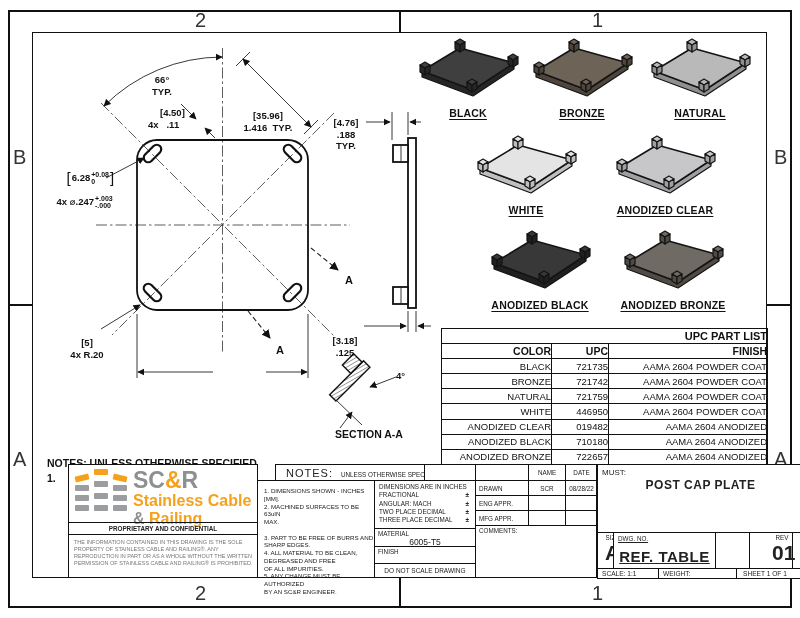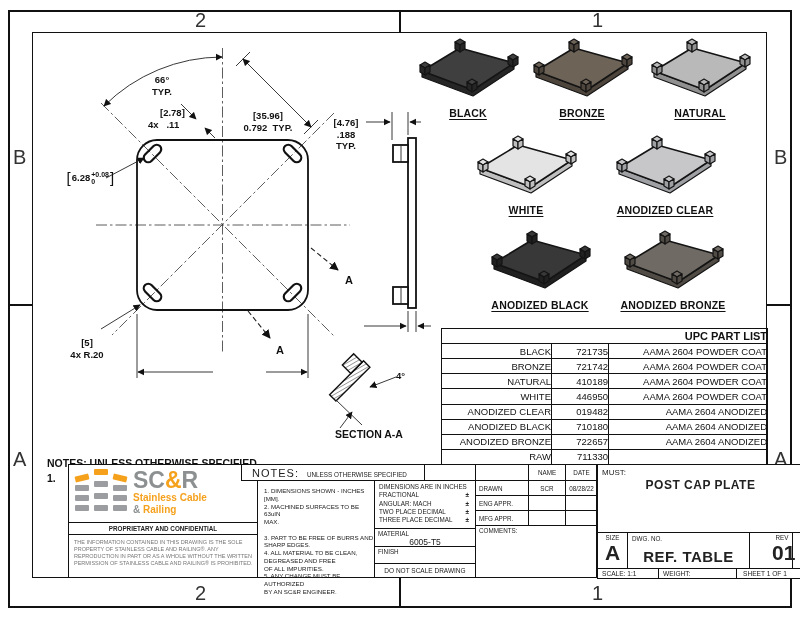--- a/index.html
+++ b/index.html
@@ -37,21 +37,21 @@
   .upc th,.upc td { border:1.2px solid #111; text-align:right; padding:0; font-size:9.5px; height:13.2px; overflow:hidden; white-space:nowrap; }
   .upc .ttl { font-size:11px; font-weight:bold; height:15px; }
   .upc .hdr th { font-size:10.5px; font-weight:bold; height:15px; }
   .upc col.c1{width:110px;} .upc col.c2{width:57px;} .upc col.c3{width:159px;}
   
   .tb { position:absolute; left:32px; top:464px; width:736px; height:115px; font-size:6.3px; color:#222;margin-left:36px; }
   .tb .box { position:absolute; border:1px solid #111; background:#fff; }
   .lbl { font-size:6.3px; color:#222; }
   .logo-row { position:absolute; left:5px; top:4px; display:flex; gap:5px; align-items:flex-start; }
   .brand-main { font-size:23px; font-weight:bold; line-height:1; letter-spacing:0; }
-  .brand-sub  { font-size:10px; font-weight:bold; line-height:1.15; }
+  .brand-sub  { font-size:16px; font-weight:bold; line-height:1.15; }
   .prop-bar { position:absolute; left:0; top:57px; width:100%; border-top:1px solid #111; border-bottom:1px solid #111;
               text-align:center; font-weight:bold; font-size:6.3px; padding:2px 0; }
   .legal { position:absolute; left:5px; top:74px; width:180px; font-size:5.5px; line-height:1.3; color:#777; }
   .noteshdr { display:flex; align-items:baseline; gap:8px; padding:2px 0 0 10px; }
   .noteshdr .big { font-size:11px; letter-spacing:1px; }
   .note-lines { padding:6px 0 0 6px; font-size:6.2px; line-height:1.25; }
   .tol-row { display:flex; justify-content:space-between; padding:0 6px 0 4px; line-height:1.32; }
   .appr-grid { position:absolute; inset:0; }
   .appr-grid .cell { position:absolute; border-right:1px solid #111; border-bottom:1px solid #111;
                      display:flex; align-items:center; justify-content:center; overflow:hidden; }
@@ -138,33 +138,39 @@
       <path class="thin" d="M336 400 L362 425"></path>
       <path class="thin" d="M396 377 L370 387" marker-end="url(#arr)"></path>
       <path class="thin" d="M340 428 L352 412" marker-end="url(#arr)"></path>
     </g>
   </svg>
 
   <div class="dim" style="left:141px;top:51px;width:42px;">
     <div>66°</div><div>TYP.</div>
   </div>
   <div class="dim" style="left:160px;top:84px;">
-    <div>[2.78]</div><div style="text-align:left;margin-left:-12px;">4x   .11</div>
+    <div>[4.50]</div><div style="text-align:left;margin-left:-12px;">4x   .11</div>
   </div>
   <div class="dim" style="left:228px;top:87px;width:80px;">
-    <div>[35.96]</div><div>0.792  TYP.</div>
+    <div>[35.96]</div><div>1.416  TYP.</div>
   </div>
   <div class="dim" style="left:55px;top:159px;">
     <span class="bracketrow"><span class="bracket">[</span><span>6.28</span><span class="tolstack"><span>+0.08</span><span>0</span></span><span class="bracket">]</span></span>
   </div>
+  <div class="dim" style="left:46px;top:183px;">
+    <span class="bracketrow"><span>4x </span><span class="sym">⌀</span><span>.247</span><span class="tolstack"><span>+.003</span><span>-.000</span></span></span>
+  </div>
   <div class="dim" style="left:62px;top:314px;width:50px;">
     <div>[5]</div><div>4x R.20</div>
   </div>
   <div class="dim" style="left:326px;top:94px;width:40px;">
     <div>[4.76]</div><div>.188</div><div>TYP.</div>
+  </div>
+  <div class="dim" style="left:327px;top:312px;width:36px;">
+    <div>[3.18]</div><div>.125</div>
   </div>
   <div class="seclabel" style="left:345px;top:274px;position:absolute;">A</div>
   <div class="seclabel" style="left:276px;top:344px;position:absolute;">A</div>
   <div class="dim" style="left:396px;top:370px;">4°</div>
   <div class="seclabel" style="left:323px;top:428px;width:92px;text-align:center;position:absolute;font-size:10.5px;">SECTION A-A</div>
   <div class="notes-main">
     <div>NOTES: UNLESS OTHERWISE SPECIFIED</div><div>1.      ALL FILLETS AND RADII ARE R0.01"</div>
   </div>
 
   <div id="color-samples">
@@ -299,35 +305,40 @@
   <table class="upc">
     <colgroup>
         <col class="c1">
         <col class="c2">
         <col class="c3">
       </colgroup>
     <thead>
       <tr>
           <th class="ttl" colspan="3">UPC PART LIST</th>
         </tr>
+      <tr class="hdr" id="upc-headers">
+          <th>COLOR</th>
+          <th>UPC</th>
+          <th>FINISH</th>
+        </tr>
     </thead>
     <tbody id="upc-rows">
         <tr>
           <td>BLACK</td>
           <td>721735</td>
           <td>AAMA 2604 POWDER COAT</td>
         </tr>
         <tr>
           <td>BRONZE</td>
           <td>721742</td>
           <td>AAMA 2604 POWDER COAT</td>
         </tr>
         <tr>
           <td>NATURAL</td>
-          <td>410189</td>
+          <td>721759</td>
           <td>AAMA 2604 POWDER COAT</td>
         </tr>
         <tr>
           <td>WHITE</td>
           <td>446950</td>
           <td>AAMA 2604 POWDER COAT</td>
         </tr>
         <tr>
           <td>ANODIZED CLEAR</td>
           <td>019482</td>
@@ -335,25 +346,20 @@
         </tr>
         <tr>
           <td>ANODIZED BLACK</td>
           <td>710180</td>
           <td>AAMA 2604 ANODIZED</td>
         </tr>
         <tr>
           <td>ANODIZED BRONZE</td>
           <td>722657</td>
           <td>AAMA 2604 ANODIZED</td>
-        </tr>
-        <tr>
-          <td>RAW</td>
-          <td>711330</td>
-          <td></td>
         </tr>
       </tbody>
   </table>
 
   <div class="tb">
 
     <div class="box" style="left:0;top:0;width:190px;height:114px;">
       <div class="logo-row">
         <svg width="54" height="46" viewBox="0 0 54 46">
           <g>
@@ -374,21 +380,21 @@
         <div>
           <div class="brand-main"><span style="color:var(--gray)">SC</span><span style="color:var(--orange)">&amp;</span><span style="color:var(--gray)">R</span></div>
           <div class="brand-sub" style="color:var(--orange)">Stainless Cable</div>
           <div class="brand-sub"><span style="color:var(--gray)">&amp;</span><span style="color:var(--orange)"> Railing</span></div>
         </div>
       </div>
       <div class="prop-bar">PROPRIETARY AND CONFIDENTIAL</div>
       <div class="legal">THE INFORMATION CONTAINED IN THIS DRAWING IS THE SOLE PROPERTY OF STAINLESS CABLE AND RAILING®. ANY REPRODUCTION IN PART OR AS A WHOLE WITHOUT THE WRITTEN PERMISSION OF STAINLESS CABLE AND RAILING® IS PROHIBITED.</div>
     </div>
 
-    <div class="box" style="left:173px;top:0;width:204px;height:17px;">
+    <div class="box" style="left:207px;top:0;width:204px;height:17px;">
       <div class="noteshdr">
           <span class="big">NOTES:</span>
           <span class="lbl">UNLESS OTHERWISE SPECIFIED</span>
         </div>
     </div>
     <div class="box" style="left:356px;top:0;width:52px;height:17px;"></div>
 
     <div class="box" style="left:189px;top:16px;width:118px;height:98px;">
       <div class="note-lines" id="note-lines">
           <div>1. DIMENSIONS SHOWN - INCHES [MM].</div>
@@ -460,21 +466,21 @@
     </div>
 
     <div class="box" style="left:529px;top:0;width:207px;height:69px;">
       <div class="lbl" style="position:absolute;left:4px;top:3px;font-size:8px;">MUST:</div>
       <div class="title-big">POST CAP PLATE</div>
     </div>
     <div class="box" style="left:529px;top:68px;width:31px;height:37px;text-align:center;">
       <div class="lbl" style="padding-top:1px;">SIZE</div>
       <div class="bigA">A</div>
     </div>
-    <div class="box" style="left:559px;top:68px;width:123px;height:37px;">
+    <div class="box" style="left:545px;top:68px;width:103px;height:37px;text-decoration:underline;">
       <div class="lbl" style="padding:2px 0 0 4px;">DWG.  NO.</div>
       <div class="dwg-big">REF. TABLE</div>
     </div>
     <div class="box" style="left:681px;top:68px;width:44px;height:37px;text-align:center;padding-left:22px;">
       <div class="lbl" style="padding-top:1px;">REV</div>
       <div class="bigA">01</div>
     </div>
     <div class="box" style="left:529px;top:104px;width:62px;height:11px;">
       <span class="lbl" style="display:block;padding:1px 0 0 4px;font-size:6.6px;">SCALE: 1:1</span>
     </div>

